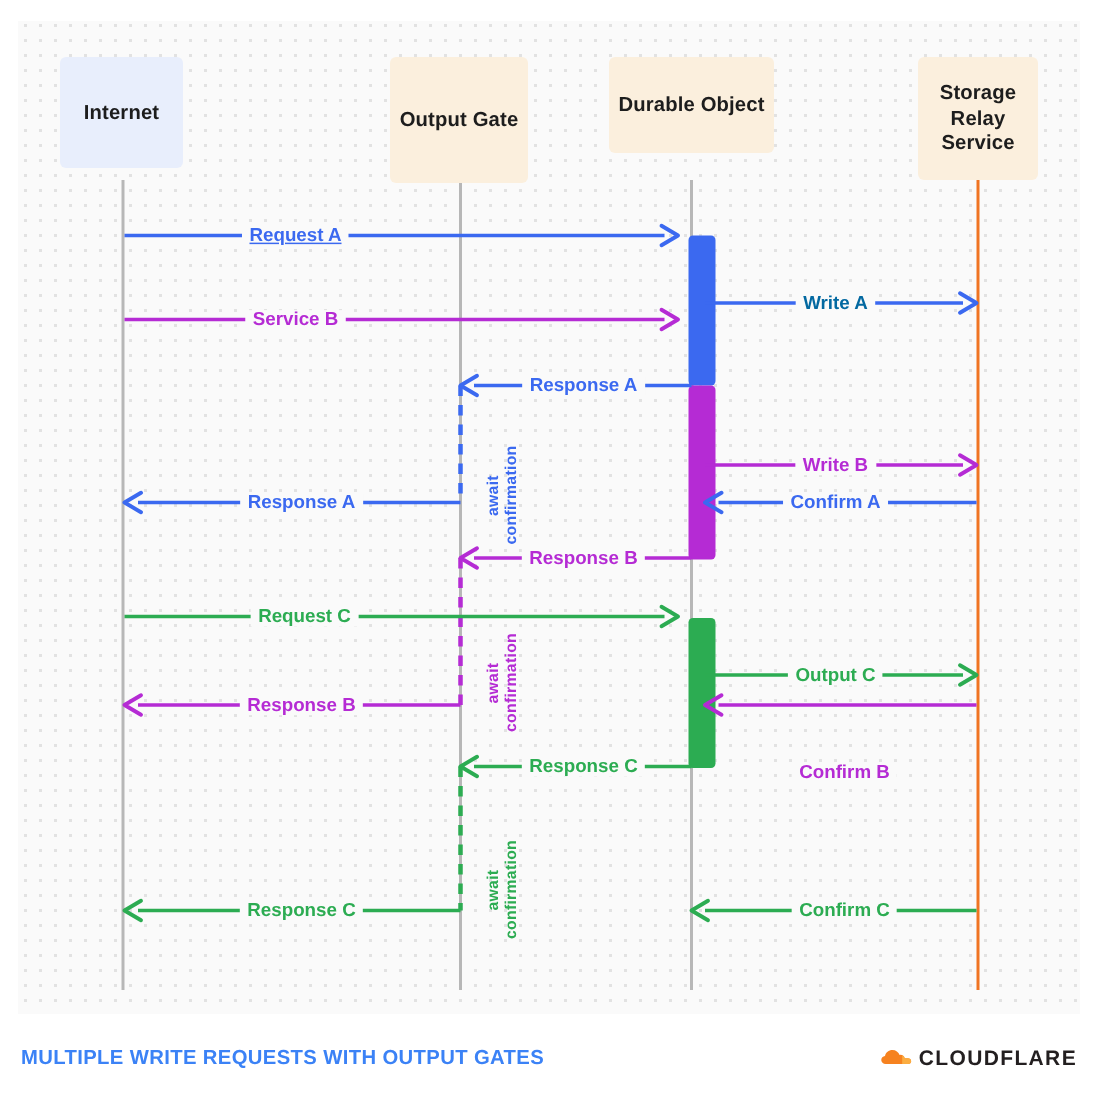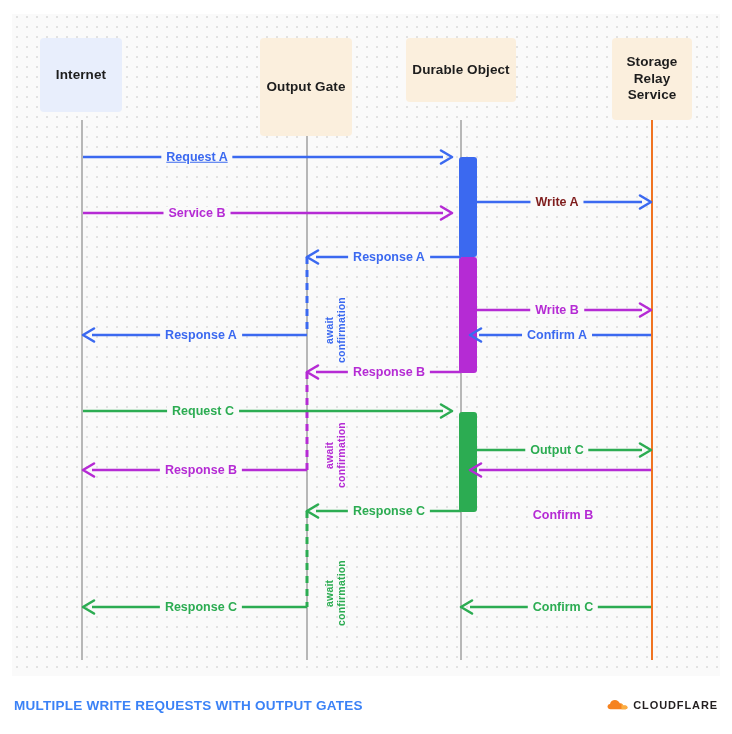--- a/index.html
+++ b/index.html
@@ -94,21 +94,21 @@
   .brand {
     position: absolute;
     right: 14px;
     top: 50%;
     transform: translateY(-50%);
     display: flex;
     align-items: center;
     gap: 5px;
   }
   .brand-text {
-    font-size: 11px;
+    font-size: 14px;
     font-weight: bold;
     letter-spacing: 0.9px;
     color: #231f20;
   }
   .topstrip {
     position: absolute;
     left: 0;
     right: 0;
     top: 0;
     height: 14px;
@@ -208,21 +208,21 @@
         <path d="M 461 607 L 472 600.5 M 461 607 L 472 613.5" stroke="#2cac52" stroke-width="2.6" fill="none" stroke-linecap="round" stroke-linejoin="round"></path>
       </g>
       <g>
         <line x1="307" y1="607" x2="92" y2="607" stroke="#2cac52" stroke-width="2.4" stroke-dasharray="none"></line>
         <path d="M 83 607 L 94 600.5 M 83 607 L 94 613.5" stroke="#2cac52" stroke-width="2.6" fill="none" stroke-linecap="round" stroke-linejoin="round"></path>
       </g>
     </svg>
 
   <div id="overlay">
       <div class="msg-label" style="left: 197px; top: 157px; color: rgb(59, 105, 240); text-decoration: underline;">Request A</div>
-      <div class="msg-label" style="left: 557px; top: 202px; color: #7f1d1d;">Write A</div>
+      <div class="msg-label" style="left: 557px; top: 202px; color: #0369a1;">Write A</div>
       <div class="msg-label" style="left: 197px; top: 213px; color: rgb(181, 43, 212);">Service B</div>
       <div class="msg-label" style="left: 389px; top: 257px; color: rgb(59, 105, 240);">Response A</div>
       <div class="msg-label" style="left: 557px; top: 310px; color: rgb(181, 43, 212);">Write B</div>
       <div class="msg-label" style="left: 557px; top: 335px; color: rgb(59, 105, 240);">Confirm A</div>
       <div class="msg-label" style="left: 201px; top: 335px; color: rgb(59, 105, 240);">Response A</div>
       <div class="msg-label" style="left: 389px; top: 372px; color: rgb(181, 43, 212);">Response B</div>
       <div class="msg-label" style="left: 203px; top: 411px; color: rgb(44, 172, 82);">Request C</div>
       <div class="msg-label" style="left: 557px; top: 450px; color: rgb(44, 172, 82);">Output C</div>
       <div class="msg-label" style="left: 563px; top: 470px; color: rgb(181, 43, 212); margin-top: 45px;">Confirm B</div>
       <div class="msg-label" style="left: 201px; top: 470px; color: rgb(181, 43, 212);">Response B</div>
@@ -231,21 +231,21 @@
       <div class="msg-label" style="left: 201px; top: 607px; color: rgb(44, 172, 82);">Response C</div>
       <div class="await-label" style="left: 324px; top: 297px; color: rgb(59, 105, 240);">await
 confirmation</div>
       <div class="await-label" style="left: 324px; top: 422px; color: rgb(181, 43, 212);">await
 confirmation</div>
       <div class="await-label" style="left: 324px; top: 560px; color: rgb(44, 172, 82);">await
 confirmation</div>
       <div class="lane-box" style="left: 40px; top: 38px; width: 82px; height: 74px; background: rgb(232, 238, 252);">
         <span style="white-space: pre-line;">Internet</span>
       </div>
-      <div class="lane-box" style="left: 260px; top: 38px; width: 92px; height: 98px; background: rgb(251, 239, 221);">
+      <div class="lane-box" style="left: 260px; top: 38px; width: 92px; height: 84px; background: rgb(251, 239, 221);">
         <span style="white-space: pre-line;">Output Gate</span>
       </div>
       <div class="lane-box" style="left: 406px; top: 38px; width: 110px; height: 64px; background: rgb(251, 239, 221);">
         <span style="white-space: pre-line;">Durable Object</span>
       </div>
       <div class="lane-box" style="left: 612px; top: 38px; width: 80px; height: 82px; background: rgb(251, 239, 221);">
         <span style="white-space: pre-line;">Storage
 Relay
 Service</span>
       </div>

